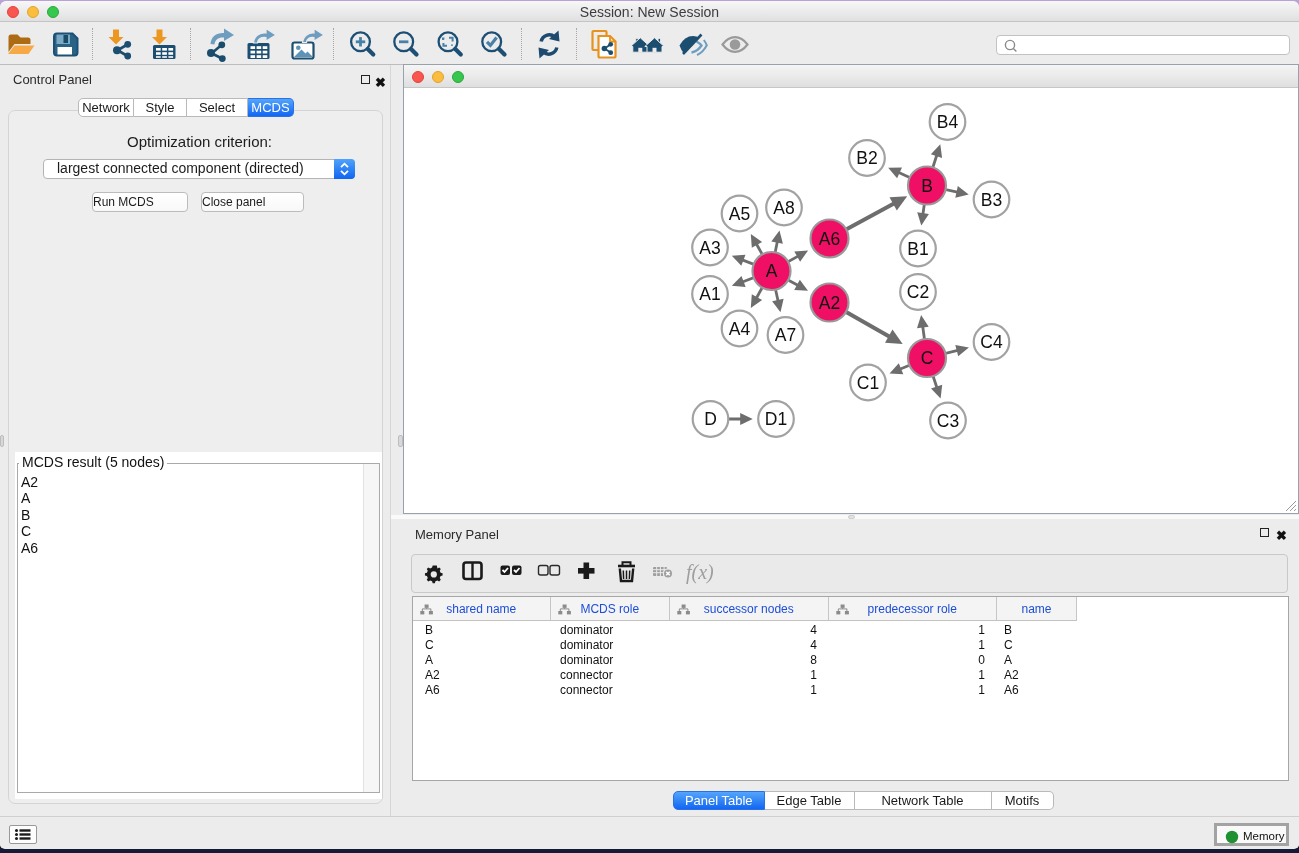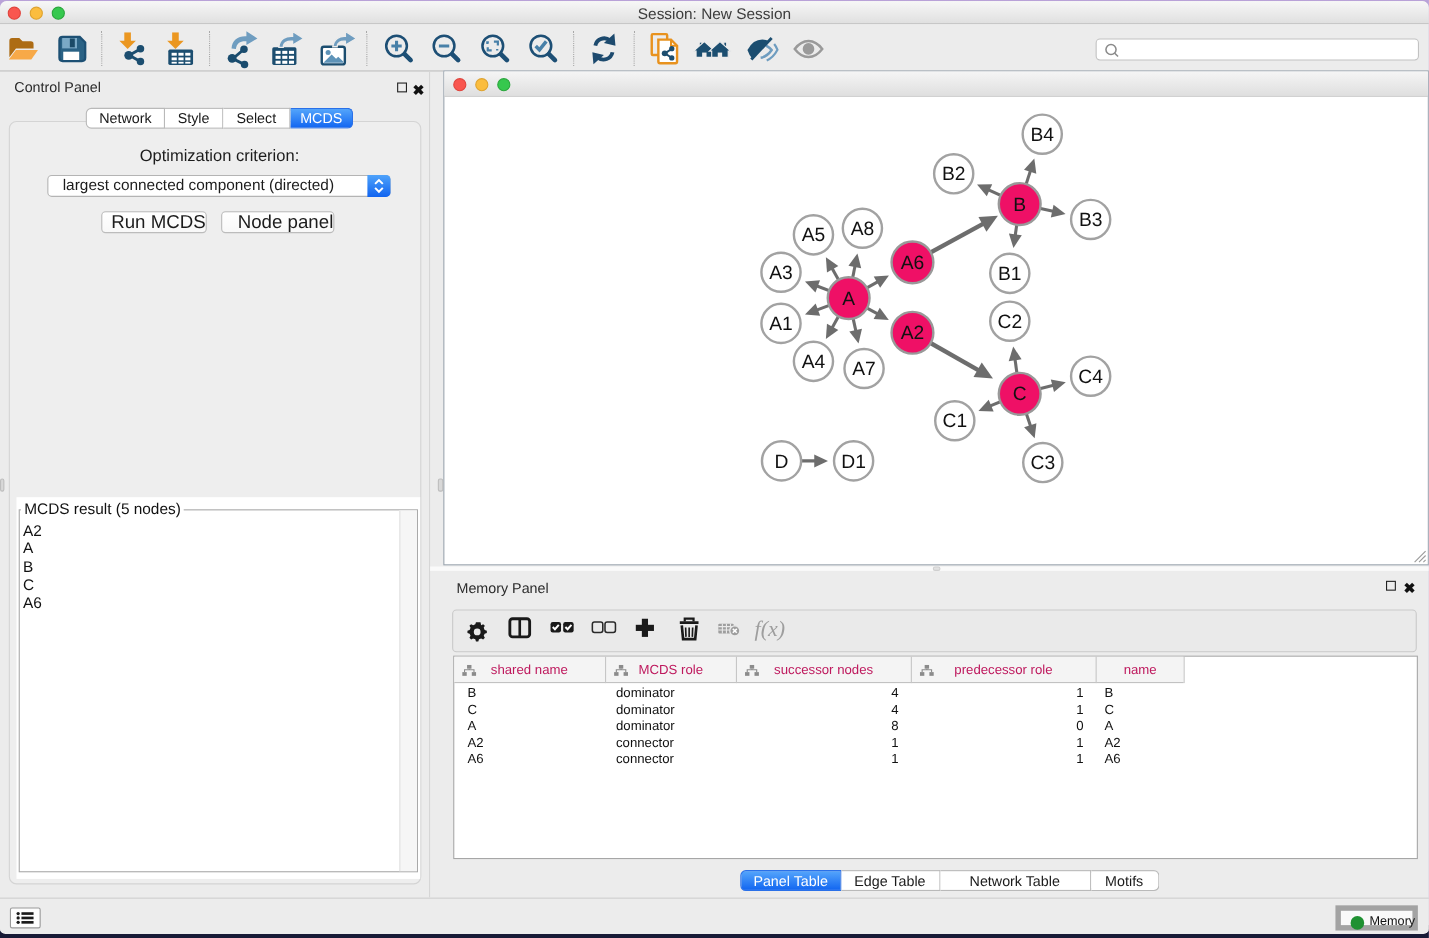--- a/index.html
+++ b/index.html
@@ -19,39 +19,39 @@
 .panelbtns .xx{font-size:13px;font-weight:bold;color:#111;line-height:11px}
 #cp-inner{left:8px;top:109px;width:375px;height:694px;background:#eee;border:1px solid #d4d4d4;border-radius:7px}
 .tabs{display:flex;height:19px;font-size:13px;color:#1a1a1a}
 .tab{background:#fff;border:1px solid #b9b9b9;border-left:none;display:flex;align-items:center;justify-content:center}
 .tab.first{border-left:1px solid #b9b9b9;border-radius:5px 0 0 5px}
 .tab.last{border-radius:0 5px 5px 0}
 .tab.sel{background:linear-gradient(180deg,#54a5fb,#1266f1);color:#fff;border-color:#2a70e8}
 #opt-label{left:8px;top:132px;width:383px;text-align:center;font-size:15px;color:#1c1c1c}
 #dropdown{left:43px;top:158px;width:312px;height:20px;background:#fff;border:1px solid #b4b4b4;border-radius:4px;font-size:14px;color:#1c1c1c;line-height:17px;padding-left:13px}
 #dd-cap{left:334px;top:158px;width:21px;height:20px;background:linear-gradient(180deg,#4fa3fb,#1164f0);border-radius:0 4px 4px 0}
-.btn{background:linear-gradient(180deg,#ffffff,#f8f8f8);border:1px solid #bcbcbc;border-radius:4px;font-size:17px;color:#1c1c1c;text-align:right;line-height:18px}
+.btn{background:linear-gradient(180deg,#ffffff,#f8f8f8);border:1px solid #bcbcbc;border-radius:4px;font-size:12px;color:#1c1c1c;text-align:left;line-height:18px}
 #result-wrap{left:15px;top:451px;width:367px;height:347px;background:#fff}
 #result-border{left:17px;top:462px;width:363px;height:330px;border:1px solid #a9a9a9}
 #result-title{left:19px;top:453px;background:#fff;padding:0 3px;font-size:14px;color:#111}
 #result-list{left:21px;top:473px;font-size:14px;color:#111;line-height:16.4px}
 #result-scroll{left:363px;top:463px;width:16px;height:328px;background:#f6f6f6;border-left:1px solid #e2e2e2}
 
 #statusbar{left:0;top:815px;width:1299px;height:32px;border-top:1px solid #cfcfcf;background:#ececec}
 #listbtn{left:9px;top:824px;width:28px;height:19px;background:#fdfdfd;border:1px solid #999;border-radius:2px}
-#membtn{left:1214px;top:822px;width:75px;height:23px;background:#f9f9f9;border:5px solid #a3a3a3;font-size:11.5px;color:#111}
+#membtn{left:1214px;top:822px;width:75px;height:23px;background:#f9f9f9;border:3px solid #a3a3a3;font-size:11.5px;color:#111}
 
 #netwin{left:403px;top:63px;width:896px;height:450px;background:#fff;border:1px solid #98a2ac}
 #nw-titlebar{left:0;top:0;width:894px;height:23px;background:linear-gradient(180deg,#f5f5f5,#dfdfdf);border-bottom:1px solid #c6c6c6}
 #nw-title{width:894px;text-align:center;top:5px;font-size:14px;color:#3c3c3c}
 
 #tp-title{left:415px;top:526px;font-size:13px;color:#2b2b2b}
 #tp-toolbar{left:411px;top:553px;width:877px;height:39px;background:#eaeaea;border:1px solid #c9c9c9;border-radius:4px}
 #tablebox{left:412px;top:595px;width:877px;height:185px;background:#fff;border:1px solid #a6a6a6}
-#thead{left:0;top:0;width:663px;height:24px;background:#f4f4f4;border-bottom:1px solid #c2c2c2;font-size:12px;color:#be185d}
+#thead{left:0;top:0;width:663px;height:24px;background:#f4f4f4;border-bottom:1px solid #c2c2c2;font-size:12px;color:#1d4ed8}
 .th{position:absolute;top:0;height:24px;display:flex;align-items:center;justify-content:center;border-right:1px solid #c6c6c6}
 .thic{position:absolute;left:7px;top:6.5px}
 .td{position:absolute;font-size:12px;color:#111;height:15px;line-height:15px}
 #bottomtabs{left:673px;top:790px}
 </style></head><body>
 <div id="desktop-bottom"></div>
 <div id="win">
 <div id="titlebar" class="abs"></div>
 <div class="abs tl" style="left:7px;background:#f9564f;border:1px solid #e0443d"></div>
 <div class="abs tl" style="left:27px;background:#fbbd3e;border:1px solid #dfa32e"></div>
@@ -212,33 +212,33 @@
       </svg>
     </div>
 
 <div id="cp-title" class="abs">Control Panel</div>
 <div class="abs panelbtns" style="left:361px;top:74px">
       <div class="sq"></div>
     </div>
 <div class="abs panelbtns" style="left:375px;top:72px"><span class="xx">✖</span></div>
 <div id="cp-inner" class="abs"></div>
 <div class="abs tabs" style="left:78px;top:97px">
-<div class="tab first" style="width:72px">Network</div>
+<div class="tab first" style="width:56px">Network</div>
 <div class="tab" style="width:53px">Style</div>
 <div class="tab" style="width:61px">Select</div>
-<div class="tab sel last" style="width:57px">MCDS</div>
+<div class="tab sel last" style="width:46px">MCDS</div>
 </div>
 <div id="dropdown" class="abs">largest connected component (directed)</div>
 <div id="opt-label" class="abs">Optimization criterion:</div>
 <div id="dd-cap" class="abs"><svg width="21" height="20">
         <path d="M7,8.2 L10.5,4.7 L14,8.2" stroke="#fff" stroke-width="1.8" fill="none"></path>
         <path d="M7,11.8 L10.5,15.3 L14,11.8" stroke="#fff" stroke-width="1.8" fill="none"></path>
       </svg></div>
 <div class="abs btn" style="left:92px;top:191px;width:96px;height:20px">Run MCDS</div>
-<div class="abs btn" style="left:201px;top:191px;width:103px;height:20px">Node panel</div>
+<div class="abs btn" style="left:201px;top:191px;width:103px;height:20px">Close panel</div>
 <div id="result-wrap" class="abs"></div>
 <div id="result-border" class="abs"></div>
 <div id="result-scroll" class="abs"></div>
 <div id="result-title" class="abs">MCDS result (5 nodes)</div>
 <div id="result-list" class="abs">A2<br>A<br>B<br>C<br>A6</div>
 
 <div id="netwin" class="abs">
 <div id="nw-titlebar" class="abs"></div>
 <div class="abs tl" style="left:8px;top:6px;background:#f9564f;border:1px solid #e0443d"></div>
 <div class="abs tl" style="left:28px;top:6px;background:#fbbd3e;border:1px solid #dfa32e"></div>

